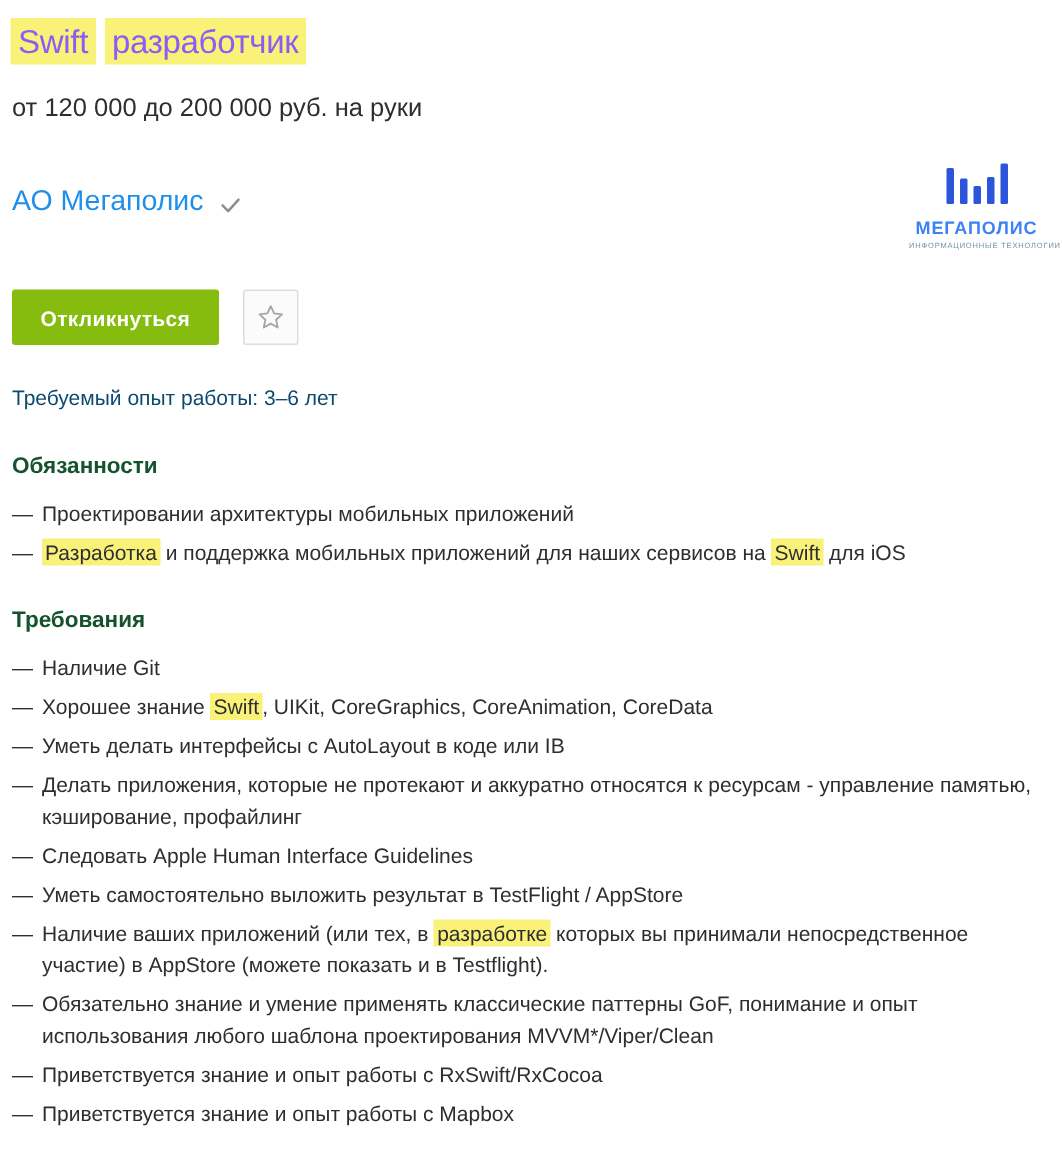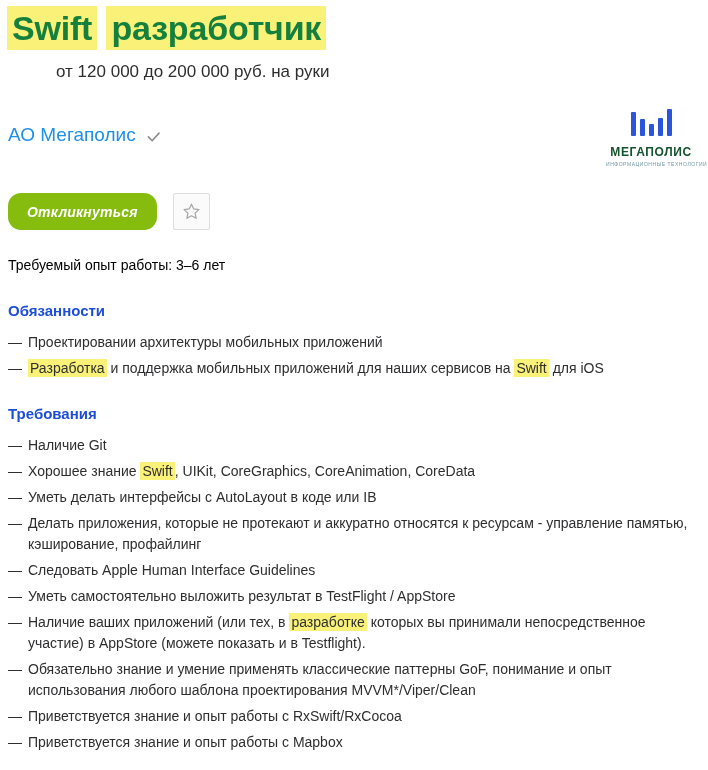--- a/index.html
+++ b/index.html
@@ -9,58 +9,58 @@
   html,body{background:#ffffff;}
   body{
     width:708px; height:770px; overflow:hidden; position:relative;
     font-family:"Liberation Sans","DejaVu Sans",sans-serif;
     color:var(--text);
   }
   .page{padding:8px 10px 0 8px; position:relative;}
 
   
   .title{
-    font-size:34px; font-weight:700; line-height:40px; color:#15803d;
+    font-size:22px; font-weight:400; line-height:40px; color:#8b5cf6;
     margin-left:-1px; letter-spacing:-0.2px;
   }
   .title .hl{background:var(--hl); padding:3px 5px;}
-  .salary{margin-top:14px; font-size:17px; color:#2e2e30;margin-left:48px;}
+  .salary{margin-top:14px; font-size:17px; color:#2e2e30;}
 
   
   .company-row{margin-top:42px; display:flex; align-items:flex-start;}
   .company-link{font-size:19px; color:var(--link); text-decoration:none; cursor:pointer;}
   .check-icon{margin-left:9px; margin-top:4px; display:inline-flex;}
 
   
   .logo{
     position:absolute; top:108px; right:12px; width:90px; text-align:center; cursor:pointer;
   }
   .logo-bars{display:flex; align-items:flex-end; justify-content:center; gap:4px; height:28px;}
   .logo-bars .bar{width:5px; background:var(--logoblue); border-radius:1px;}
-  .logo-brand{margin-top:9px; font-size:12px; font-weight:700; color:#14532d; letter-spacing:0.6px; white-space:nowrap;}
+  .logo-brand{margin-top:9px; font-size:12px; font-weight:700; color:#3b82f6; letter-spacing:0.6px; white-space:nowrap;}
   .logo-tagline{margin-top:2px; font-size:5px; color:#7296a4; letter-spacing:0.55px; white-space:nowrap;}
 
   
   .actions{margin-top:47px; display:flex; align-items:center; gap:16px;}
   .apply-btn{
-    background:var(--green); color:#ffffff; border:none; border-radius:13px;
+    background:var(--green); color:#ffffff; border:none; border-radius:2px;
     font-family:inherit; font-size:14px; font-weight:700; letter-spacing:0.2px;
-    height:37px; padding:0 19px; cursor:pointer;font-style:italic;
+    height:37px; padding:0 19px; cursor:pointer;
   }
   .fav-btn{
     width:37px; height:37px; background:#fbfbfb; border:1px solid #dadee1; border-radius:2px;
     display:flex; align-items:center; justify-content:center; cursor:pointer;
   }
 
   
-  .details{margin-top:24px; font-size:14px; line-height:22px; color:#000000;}
+  .details{margin-top:24px; font-size:14px; line-height:22px; color:#0c4a6e;}
 
   
   .sections{margin-top:4px;}
-  .sec-heading{margin-top:26px; margin-bottom:13px; font-size:15px; font-weight:700; color:#1d4ed8;}
+  .sec-heading{margin-top:26px; margin-bottom:13px; font-size:15px; font-weight:700; color:#14532d;}
   .item{display:flex; font-size:14px; line-height:21px; margin-bottom:5px; color:#2e2e30;}
   .item .dash{flex:0 0 20px;}
   .item .itext{flex:1 1 auto; max-width:664px;}
   .item .hl, .details .hl{background:var(--hl); padding:1px 2px;}
 </style>
 </head>
 <body>
 
 <div class="page">
 

